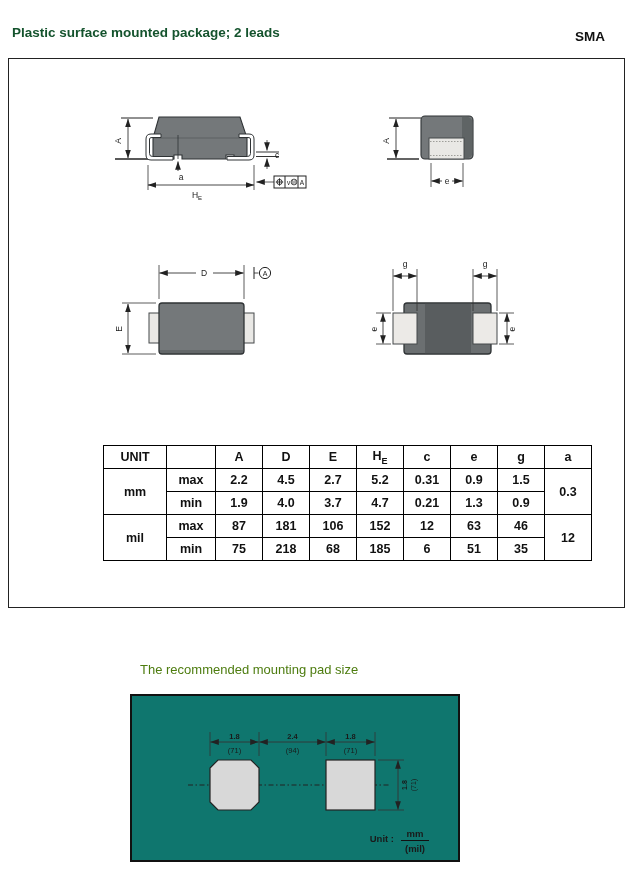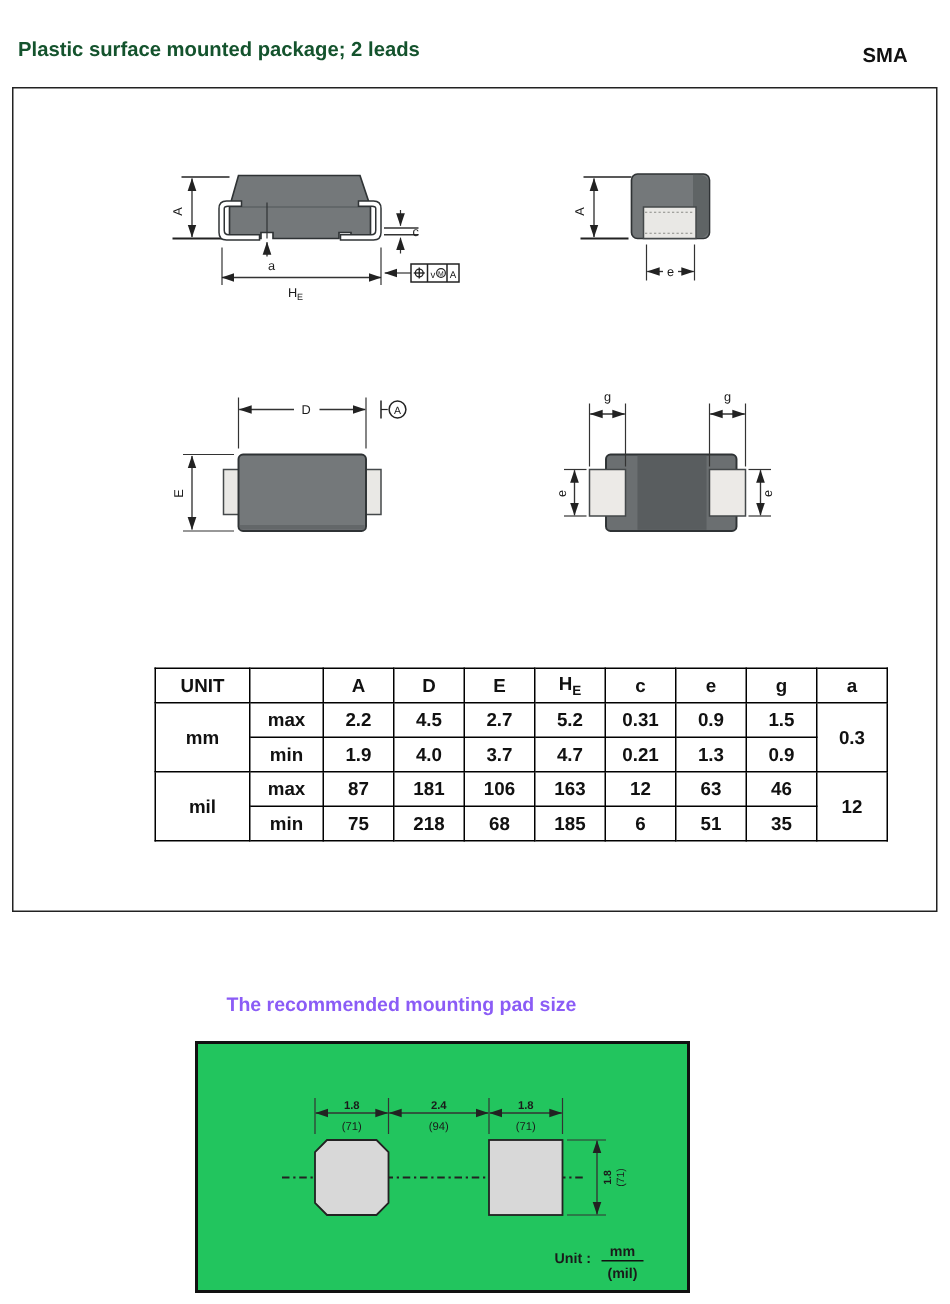--- a/index.html
+++ b/index.html
@@ -30,25 +30,25 @@
   .dims-table td{
     border:1px solid #000;text-align:center;vertical-align:middle;
     height:22px;padding:0 2px;background:#fff;
   }
   .dims-table .c-unit{width:58px;}
   .dims-table .c-mm{width:44px;}
   .dims-table .c-val{width:42px;}
   .dims-table sub{font-size:9px;}
   
   .pad-title{
-    position:absolute;left:151px;top:662px;font-size:13px;font-weight:bold;color:#8b5cf6;
+    position:absolute;left:140px;top:662px;font-size:13px;font-weight:normal;color:#4d7c0f;
   }
   .pad-box{
     position:absolute;left:130px;top:694px;width:326px;height:164px;
-    border:2px solid #111;background:#22c55e;
+    border:2px solid #111;background:#0f766e;
   }
   svg text{fill:#1a1a1a;}
 </style>
 </head>
 <body>
 
 <div class="sheet">
 
   <div class="page-subtitle">Plastic surface mounted package; 2 leads</div>
   <div class="pkg-code">SMA</div>
@@ -231,21 +231,21 @@
       <td>0.21</td>
       <td>1.3</td>
       <td>0.9</td>
     </tr>
     <tr>
       <td rowspan="2">mil</td>
       <td>max</td>
       <td>87</td>
       <td>181</td>
       <td>106</td>
-      <td>163</td>
+      <td>152</td>
       <td>12</td>
       <td>63</td>
       <td>46</td>
       <td rowspan="2">12</td>
     </tr>
     <tr>
       <td>min</td>
       <td>75</td>
       <td>218</td>
       <td>68</td>

